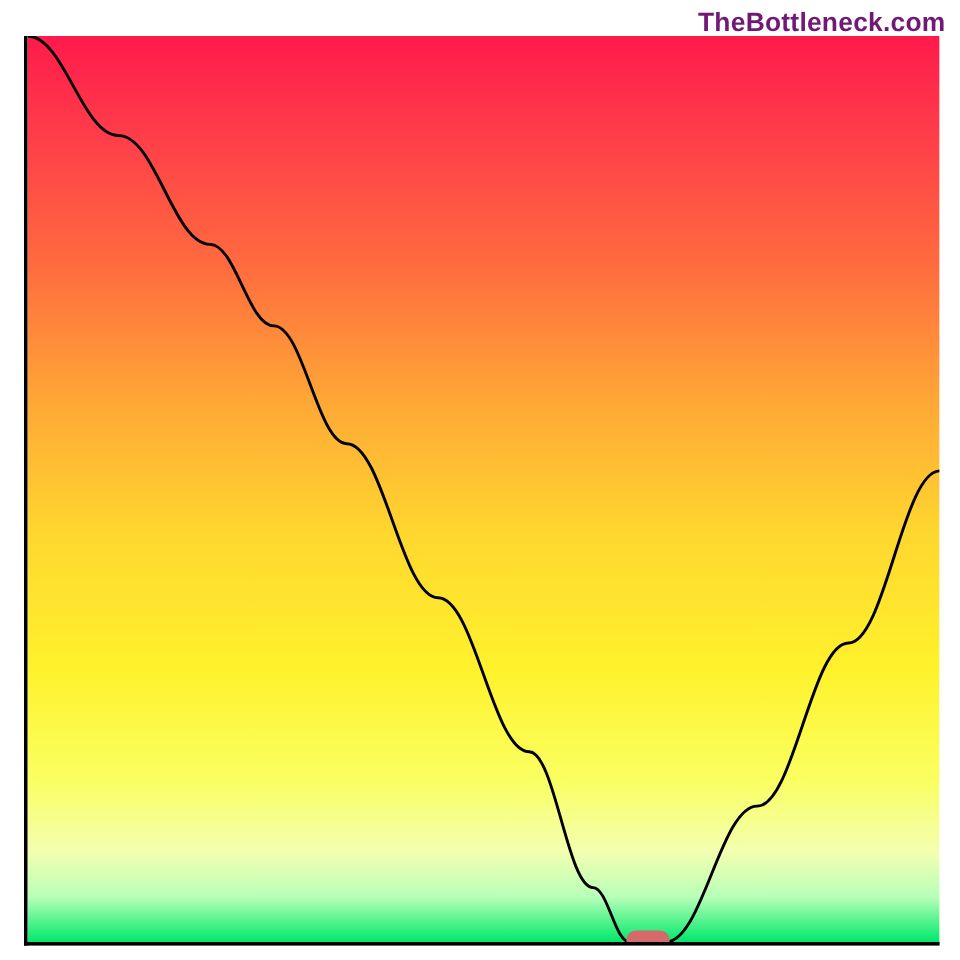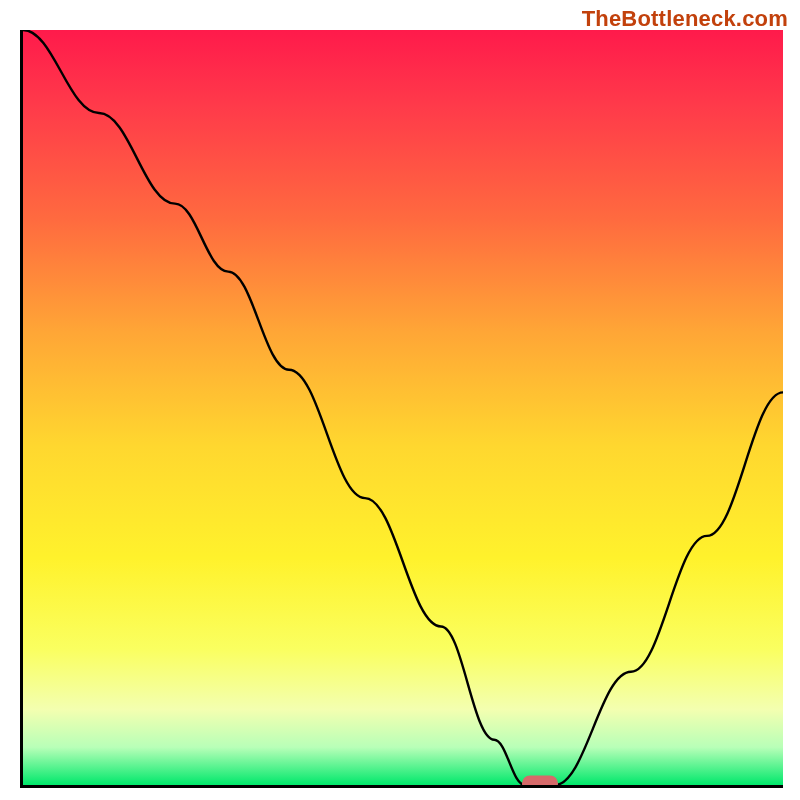--- a/index.html
+++ b/index.html
@@ -14,21 +14,21 @@
     position: relative;
     width: 800px;
     height: 800px;
   }
   .watermark {
     position: absolute;
     top: 6px;
     right: 12px;
     font-size: 22px;
     font-weight: 600;
-    color: #c2410c;
+    color: #701a75;
     letter-spacing: 0.2px;
     z-index: 10;
   }
   .plot-area {
     position: absolute;
     left: 20px;
     top: 30px;
     width: 760px;
     height: 755px;
     border-left: 3px solid #000;

